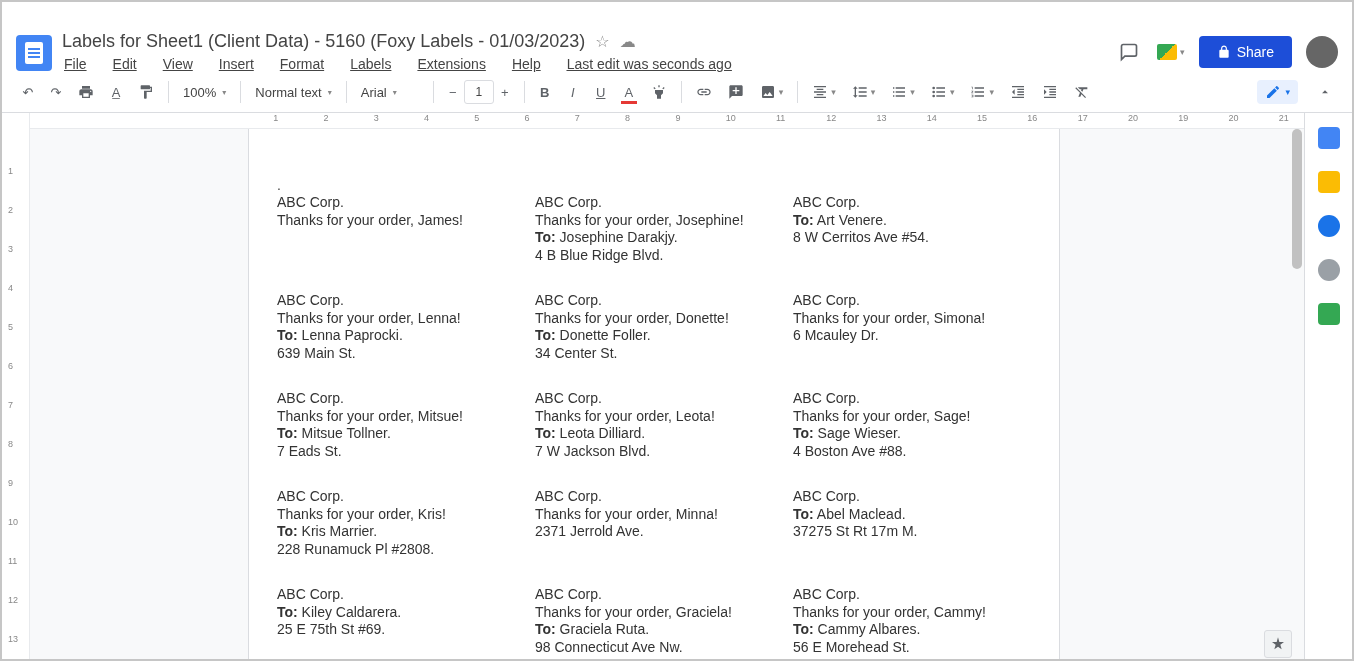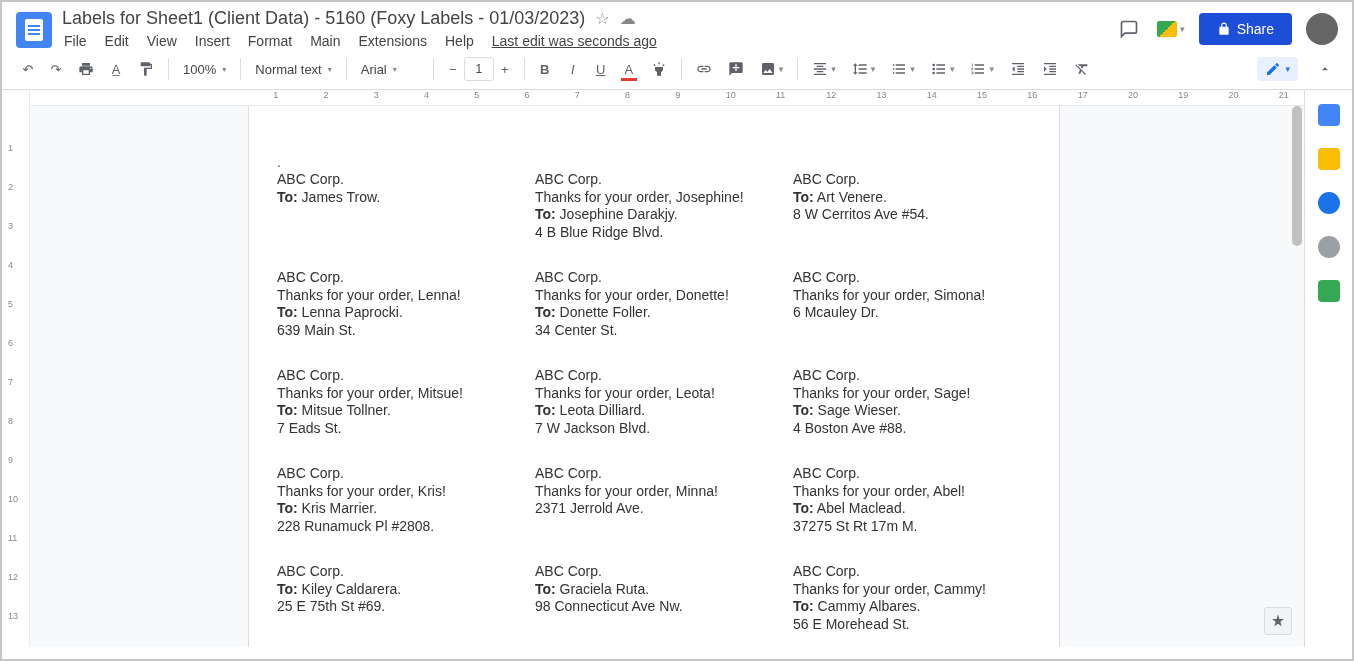--- a/index.html
+++ b/index.html
@@ -1,26 +1,26 @@
 <!DOCTYPE html>
 <html><head>
 <meta charset="utf-8">
 <style>
 * { box-sizing: border-box; margin: 0; padding: 0; }
 body { font-family: Arial, sans-serif; font-size: 13px; color: #444; background: #fff; overflow: hidden; width: 1354px; height: 661px; border: 2px solid #c6c6c6; }
 .header { padding: 6px 14px 0; }
-.header-row1 { display: flex; align-items: center; gap: 8px; }
+.header-row1 { display: flex; align-items: center; gap: 8px; margin-top: 23px; }
 .docs-icon { width: 36px; height: 36px; background: #4285f4; border-radius: 4px; display: flex; align-items: center; justify-content: center; margin: 2px 2px 0 0; }
 .docs-icon-inner { width: 18px; height: 22px; background: #fff; border-radius: 2px; position: relative; }
 .docs-icon-inner::after { content: ""; position: absolute; top: 6px; left: 3px; right: 3px; height: 10px; background: repeating-linear-gradient(#4285f4, #4285f4 2px, #fff 2px, #fff 4px); }
 .title-area { flex: 1; }
 .title-row { display: flex; align-items: center; gap: 10px; }
 .doc-title { font-size: 18px; color: #444; }
 .star, .cloud { color: #888; font-size: 16px; }
-.menus { display: flex; gap: 18px; margin-top: 4px; padding-left: 2px; }
+.menus { display: flex; gap: 26px; margin-top: 4px; padding-left: 2px; text-decoration: underline; }
 .menus span { font-size: 14px; color: #444; }
 .last-edit { color: #888; text-decoration: underline; font-size: 14px; }
 .right-icons { display: flex; align-items: center; gap: 14px; }
 .comment-icon, .meet-icon { width: 28px; height: 24px; display: flex; align-items: center; justify-content: center; color: #777; font-size: 20px; }
 .meet-icon { position: relative; }
 .meet-sq { width: 20px; height: 16px; background: linear-gradient(135deg,#34a853 50%,#fbbc04 50%); border-radius: 2px; }
 .share-btn { background: #1d4ed8; color: #fff; padding: 8px 18px; border-radius: 4px; display: flex; align-items: center; gap: 6px; font-size: 14px; font-weight: 500; cursor: pointer; }
 .profile { width: 32px; height: 32px; border-radius: 50%; background: #666; }
 .toolbar { display: flex; align-items: center; padding: 6px 14px; gap: 4px; border-bottom: 1px solid #dadce0; }
 .tb-btn { padding: 6px; min-width: 24px; height: 28px; display: flex; align-items: center; justify-content: center; color: #5f6368; border-radius: 3px; }
@@ -69,21 +69,21 @@
         <span class="doc-title">Labels for Sheet1 (Client Data) - 5160 (Foxy Labels - 01/03/2023)</span>
         <span class="star">☆</span>
         <span class="cloud">☁</span>
       </div>
       <div class="menus">
         <span>File</span>
         <span>Edit</span>
         <span>View</span>
         <span>Insert</span>
         <span>Format</span>
-        <span>Main</span>
+        <span>Labels</span>
         <span>Extensions</span>
         <span>Help</span>
         <span class="last-edit">Last edit was seconds ago</span>
       </div>
     </div>
     <div class="right-icons">
       <div class="comment-icon">
         <svg width="20" height="20" viewBox="0 0 24 24" fill="none" stroke="#5f6368" stroke-width="2">
             <path d="M21 15a2 2 0 0 1-2 2H7l-4 4V5a2 2 0 0 1 2-2h14a2 2 0 0 1 2 2z"></path>
           </svg>
@@ -283,21 +283,21 @@
         <span></span>
         <span>20</span>
         <span></span>
         <span>21</span>
       </div>
     <div class="page">
       <div style="font-size:14px;margin-bottom:1px;">.</div>
       <div class="labels-grid" id="labels-grid">
           <div class="label">
             <div>ABC Corp.</div>
-            <div><span class="to-prefix">To:</span> James Trow.</div>
+            <div>Thanks for your order, James!</div>
           </div>
           <div class="label">
             <div>ABC Corp.</div>
             <div>Thanks for your order, Josephine!</div>
             <div><span class="to-prefix">To:</span> Josephine Darakjy.</div>
             <div>4 B Blue Ridge Blvd.</div>
           </div>
           <div class="label">
             <div>ABC Corp.</div>
             <div><span class="to-prefix">To:</span> Art Venere.</div>
@@ -344,31 +344,31 @@
             <div><span class="to-prefix">To:</span> Kris Marrier.</div>
             <div>228 Runamuck Pl #2808.</div>
           </div>
           <div class="label">
             <div>ABC Corp.</div>
             <div>Thanks for your order, Minna!</div>
             <div>2371 Jerrold Ave.</div>
           </div>
           <div class="label">
             <div>ABC Corp.</div>
-            <div>Thanks for your order, Abel!</div>
             <div><span class="to-prefix">To:</span> Abel Maclead.</div>
             <div>37275 St Rt 17m M.</div>
           </div>
           <div class="label">
             <div>ABC Corp.</div>
             <div><span class="to-prefix">To:</span> Kiley Caldarera.</div>
             <div>25 E 75th St #69.</div>
           </div>
           <div class="label">
             <div>ABC Corp.</div>
+            <div>Thanks for your order, Graciela!</div>
             <div><span class="to-prefix">To:</span> Graciela Ruta.</div>
             <div>98 Connecticut Ave Nw.</div>
           </div>
           <div class="label">
             <div>ABC Corp.</div>
             <div>Thanks for your order, Cammy!</div>
             <div><span class="to-prefix">To:</span> Cammy Albares.</div>
             <div>56 E Morehead St.</div>
           </div>
         </div>

